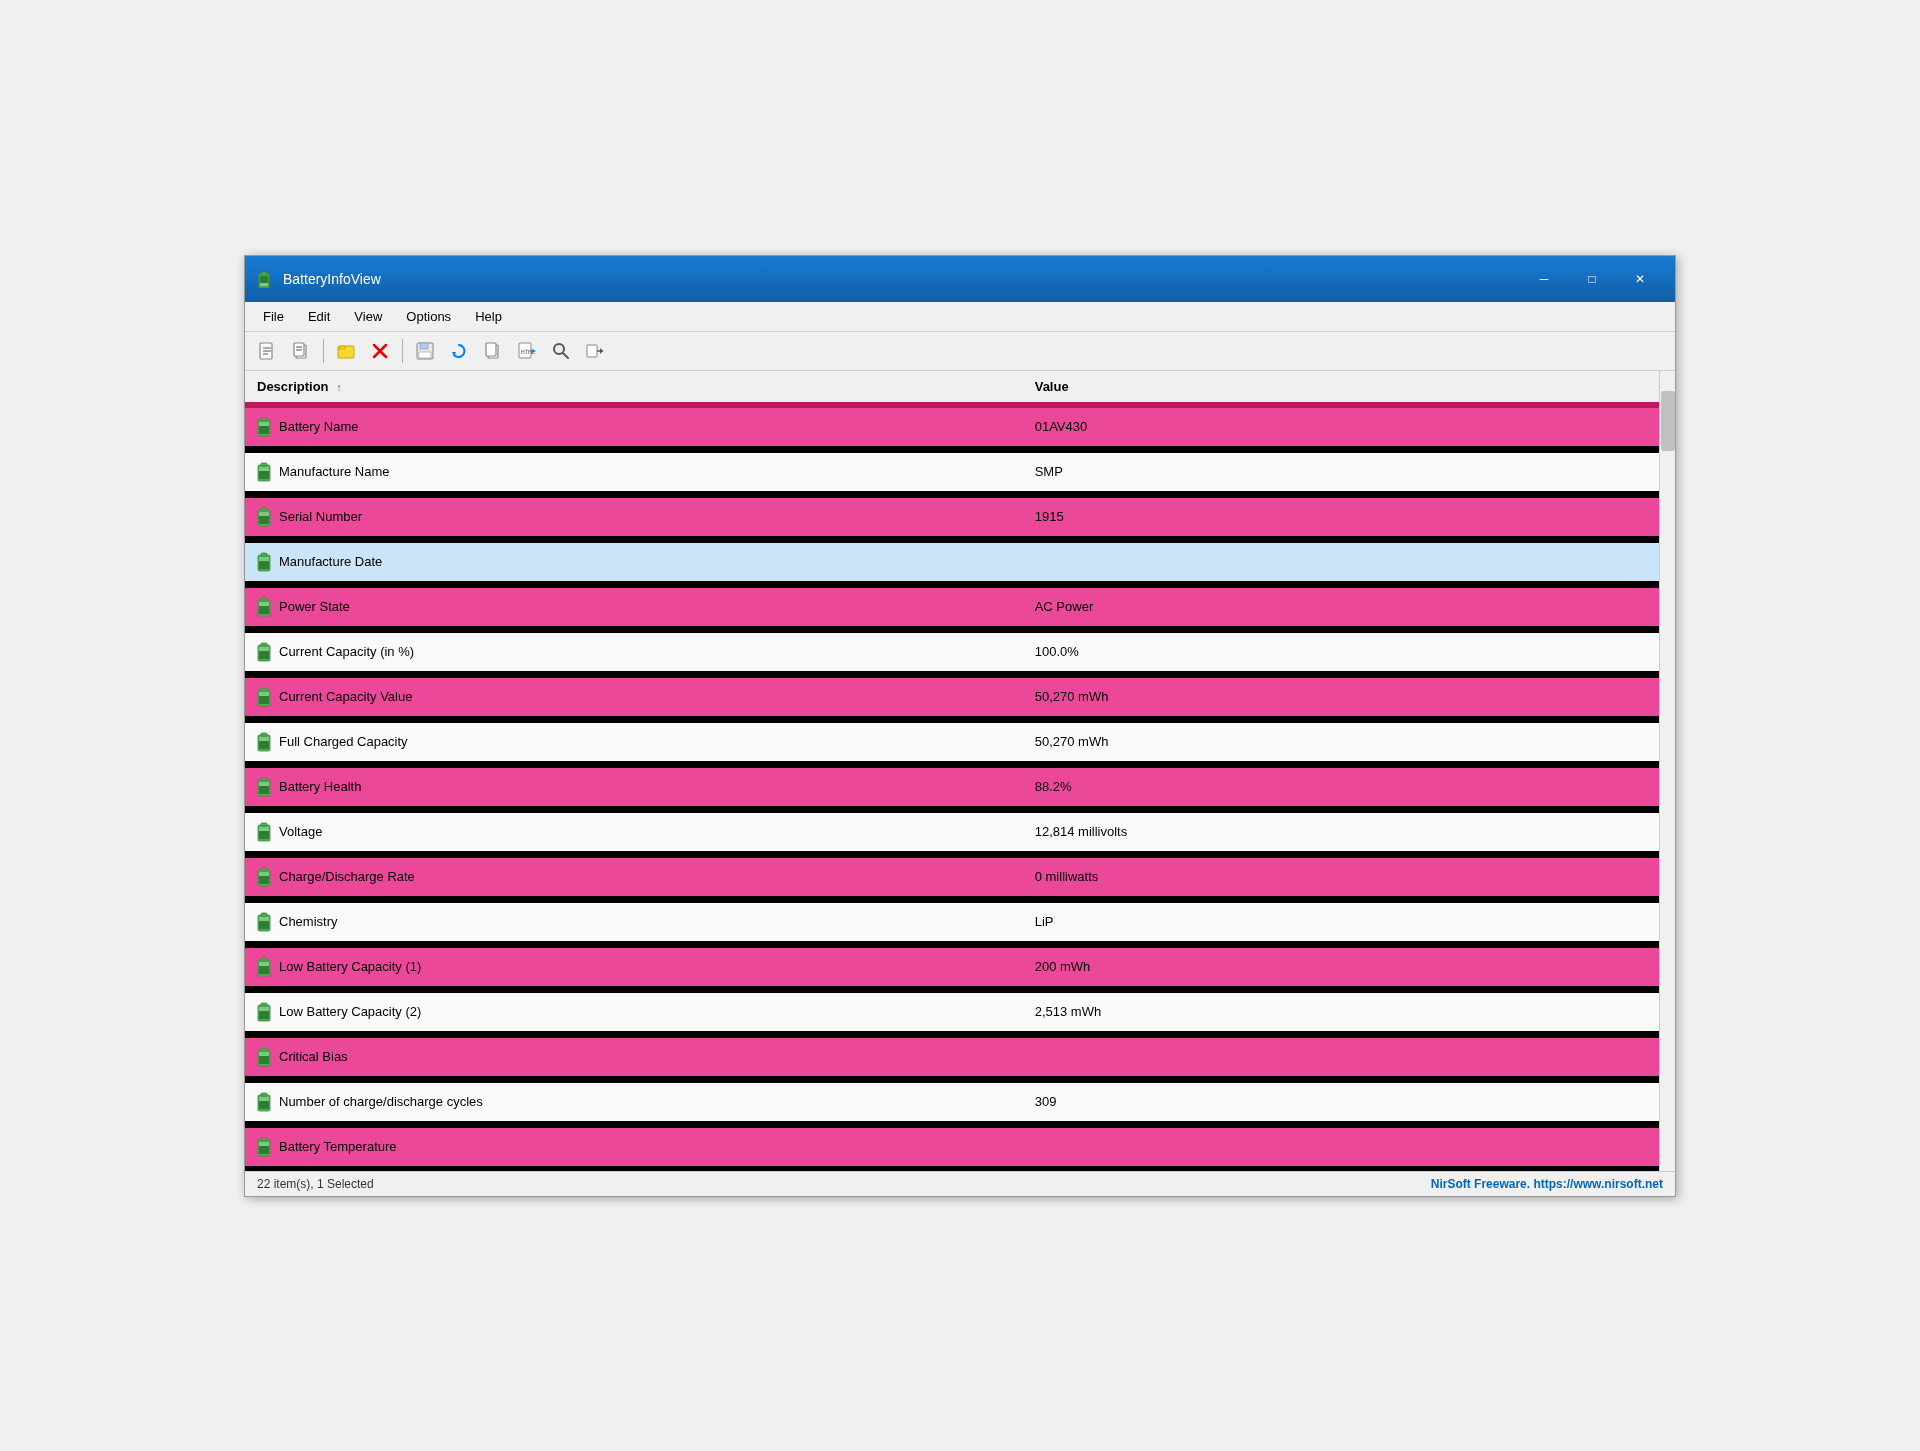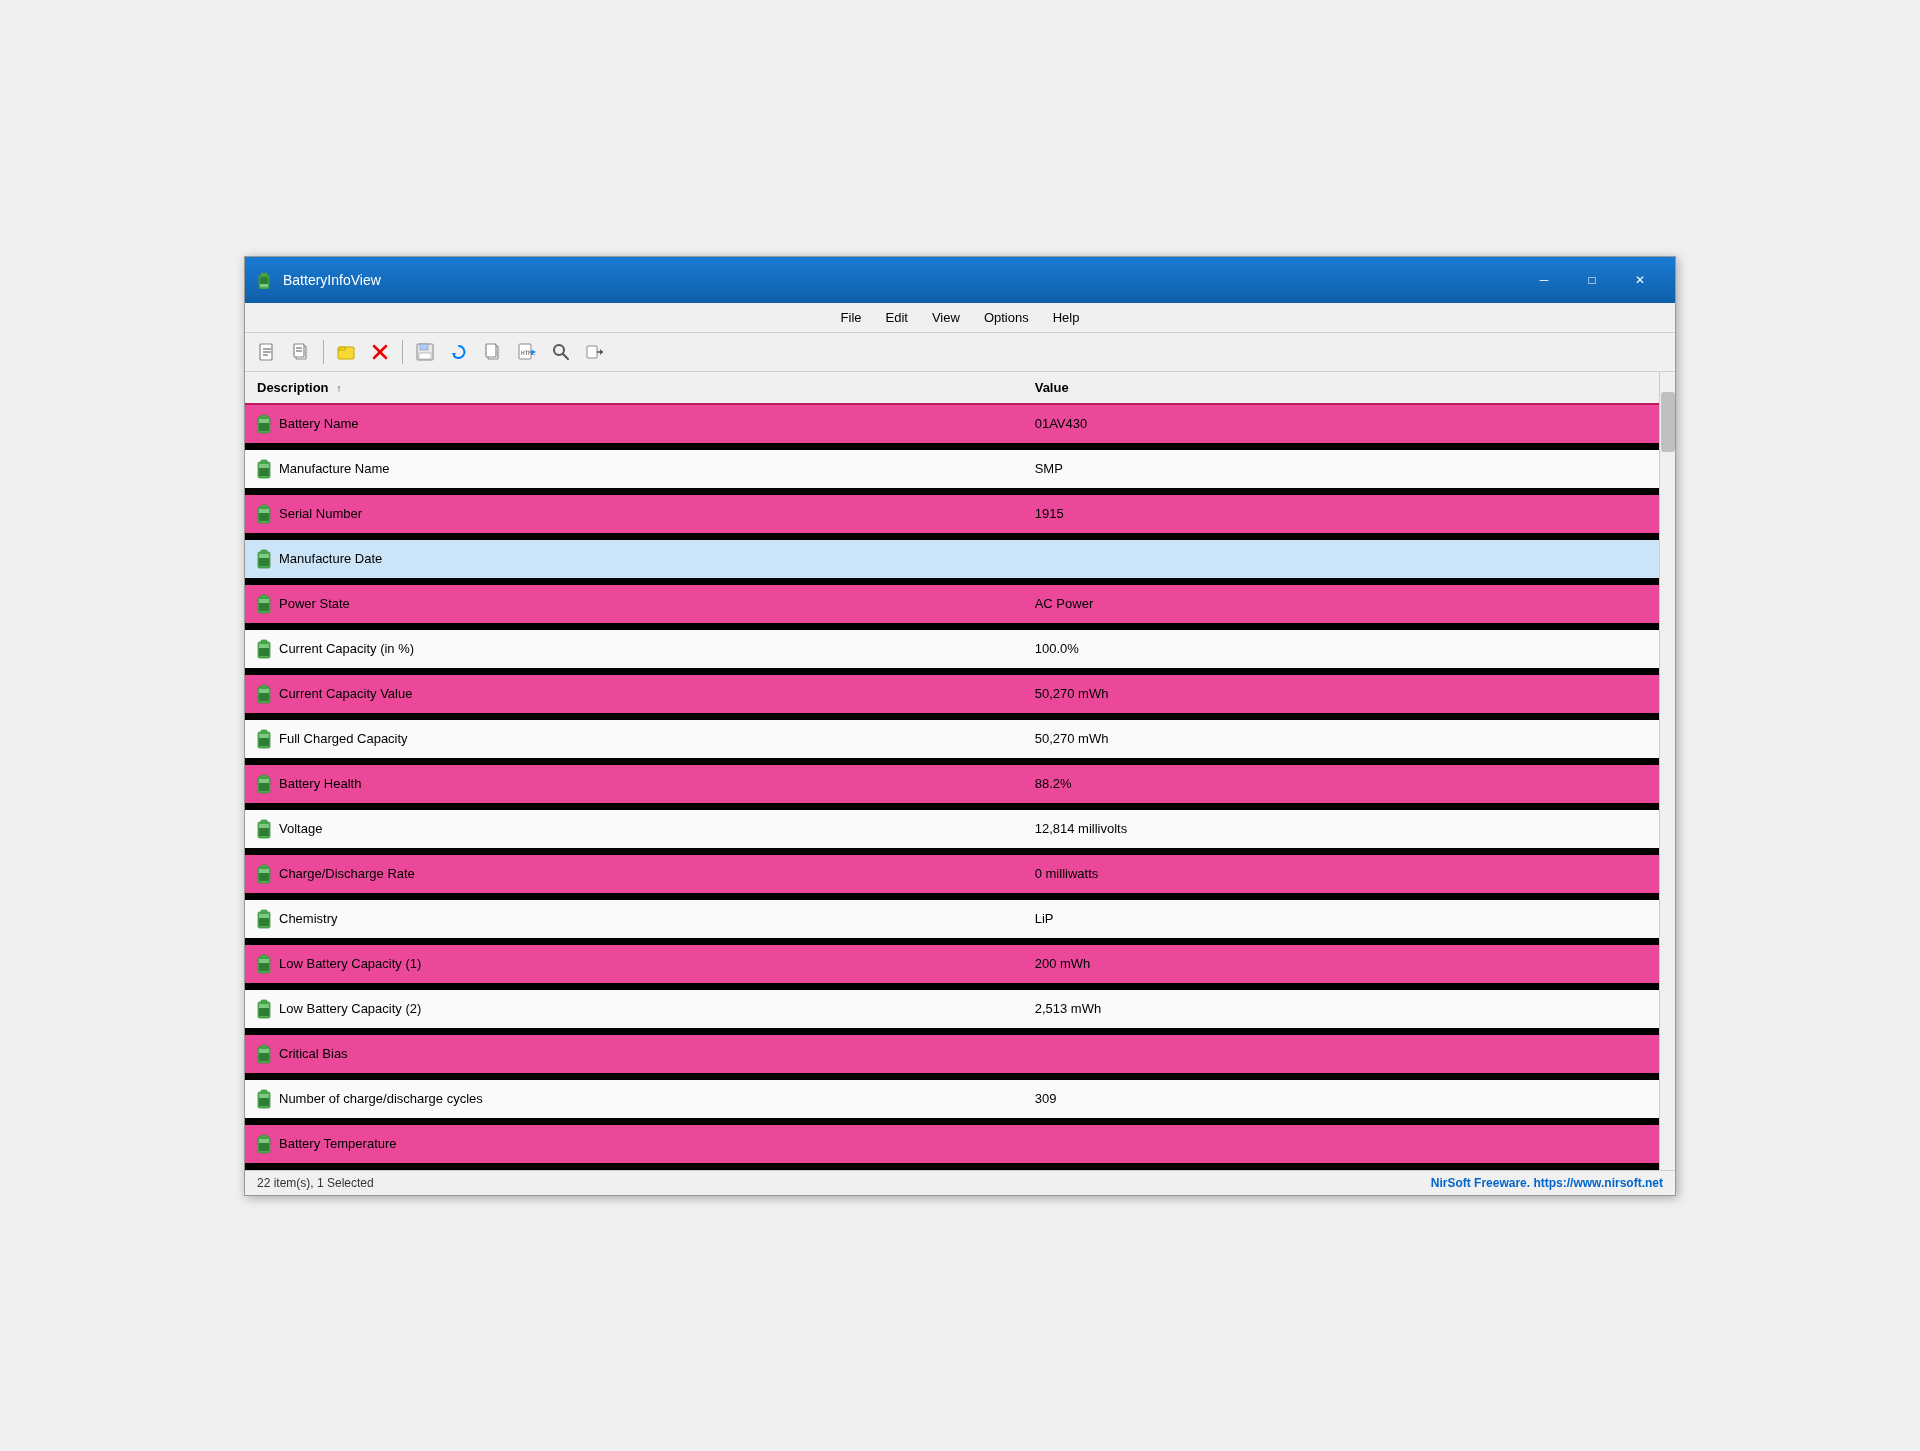--- a/index.html
+++ b/index.html
@@ -59,21 +59,20 @@
       color: white;
       font-size: 12px;
       border-radius: 3px;
     }
     .menu-bar {
       background: #f0f0f0;
       padding: 3px 8px;
       display: flex;
       gap: 4px;
       border-bottom: 1px solid #d0d0d0;
-      justify-content: center;
     }
     .menu-item {
       padding: 4px 10px;
       cursor: pointer;
       border-radius: 3px;
       font-size: 13px;
     }
     .toolbar {
       background: #f0f0f0;
       padding: 4px 6px;
@@ -103,21 +102,21 @@
       flex: 1;
       display: flex;
       flex-direction: column;
     }
     table {
       width: 100%;
       border-collapse: collapse;
     }
     thead tr th {
       background: #f0f0f0;
-      border-bottom: 2px solid #be185d;
+      border-bottom: 6px solid #be185d;
       padding: 8px 12px;
       text-align: left;
       font-weight: 600;
       font-size: 13px;
       position: sticky;
       top: 0;
     }
     thead tr th:first-child {
       width: 55%;
     }

